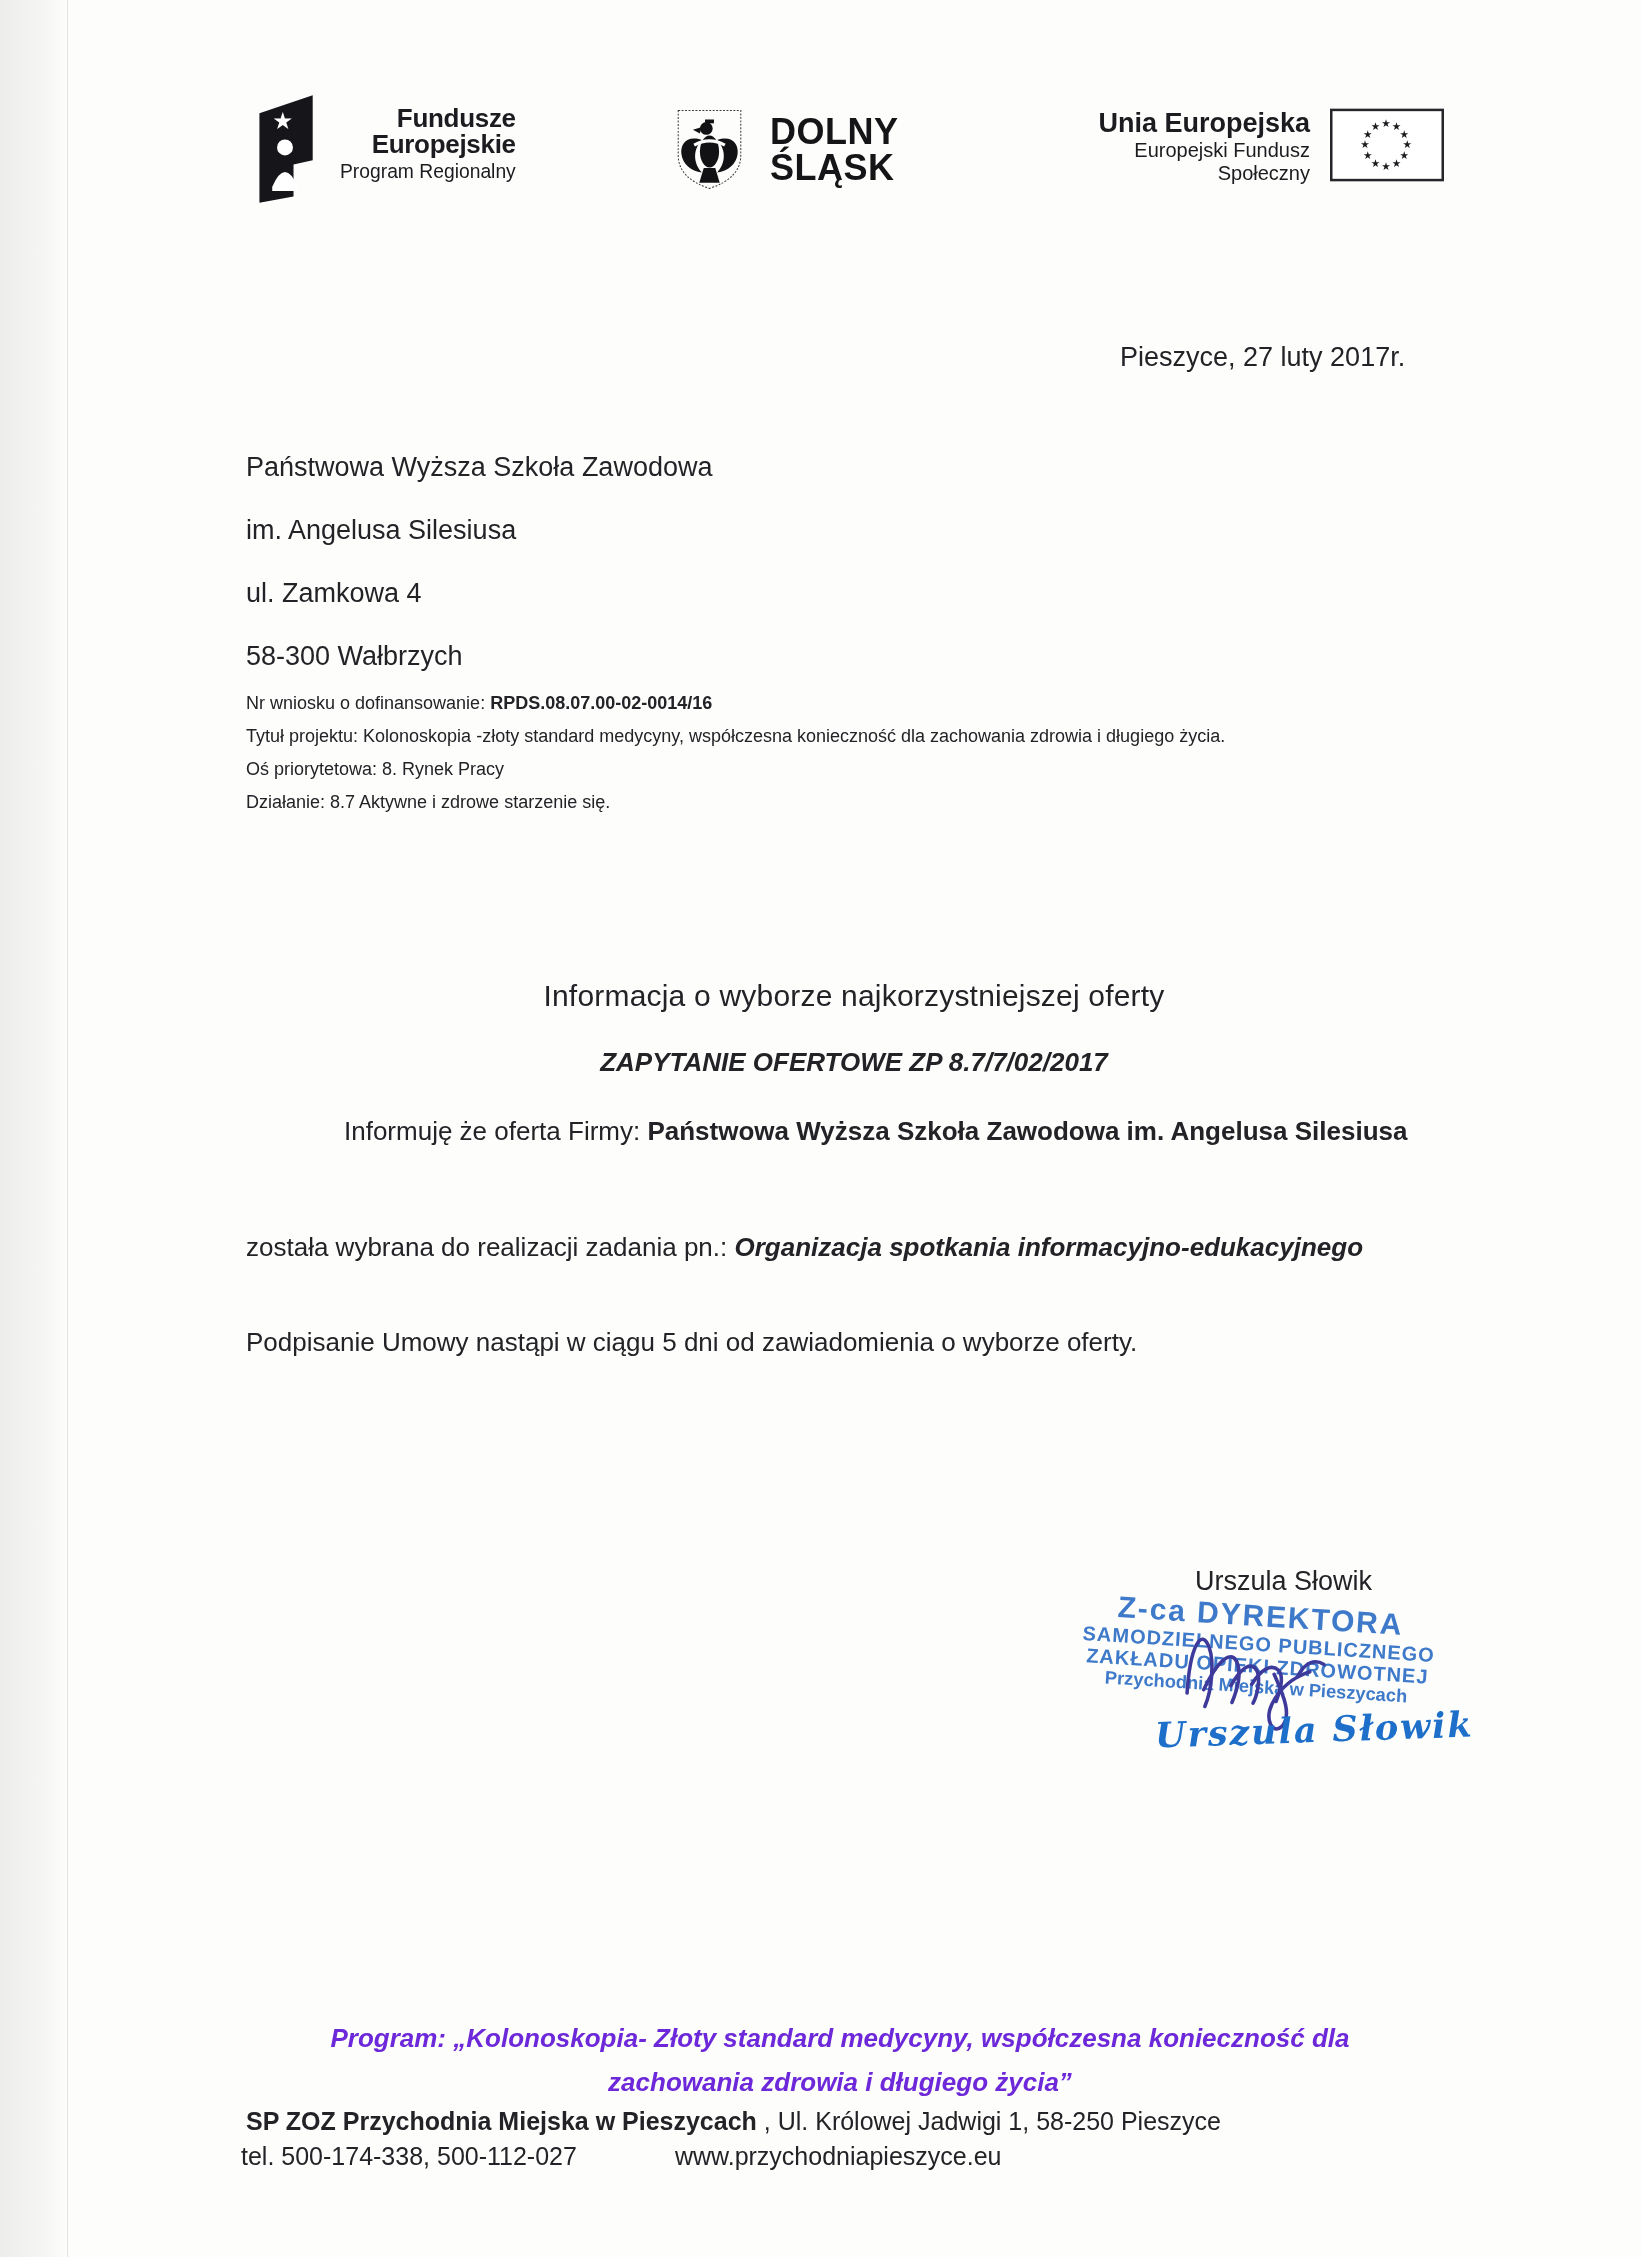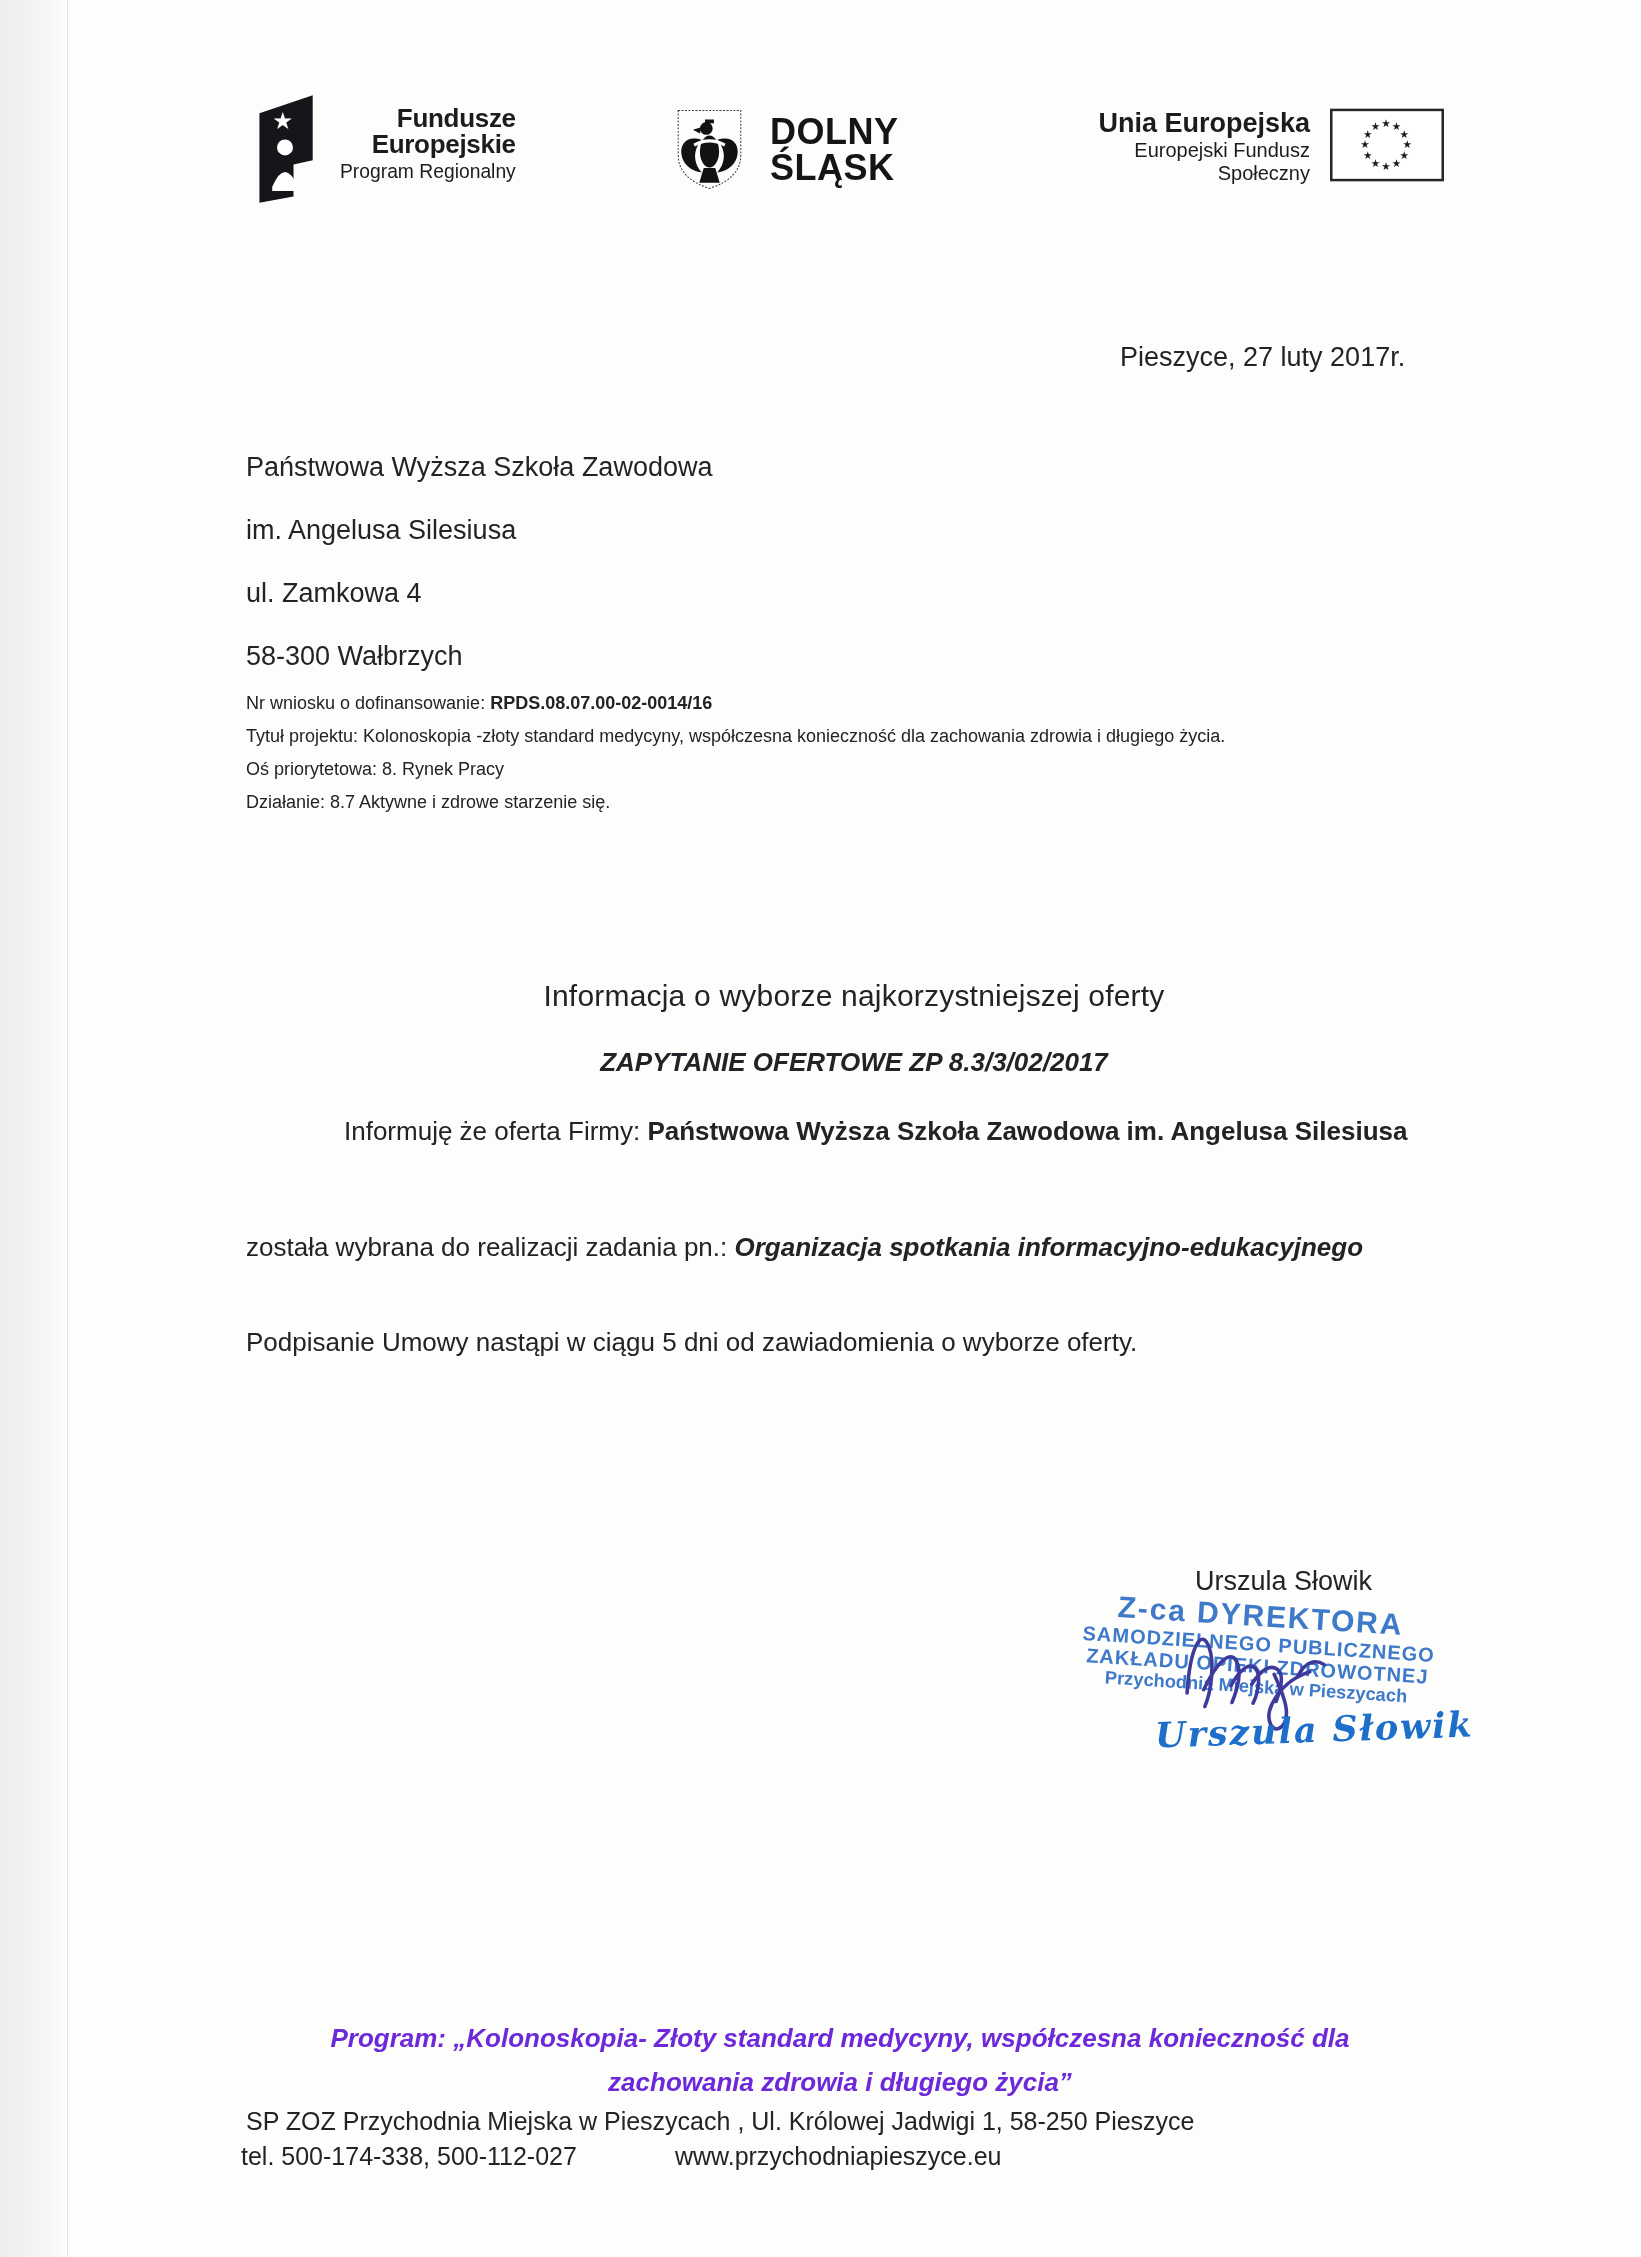--- a/index.html
+++ b/index.html
@@ -56,21 +56,21 @@
 
   .script-name {
     font-family:"DejaVu Serif", serif;
     font-style:italic; font-weight:bold;
     font-size:35px; transform:rotate(-2deg);
     letter-spacing:1.9px;
   }
 
   .footer-program { width:1294px; text-align:center; font-size:26px; font-weight:bold; font-style:italic; line-height:44px; color:#6d28d9; }
   .footer-org { font-size:25px; }
-  .footer-org strong { font-weight:normal; }
+  .footer-org strong { font-weight:bold; }
   .footer-tel { font-size:25px; }
 </style>
 </head>
 <body>
 
 <div class="scan-edge"></div>
 
 <div class="abs" style="left:253px; top:92px; display:flex; gap:23px;">
   <svg width="64" height="114" viewBox="0 0 120 214">
     <path d="M12,40 L112,6 L112,128 L76,136 L76,196 L12,208 Z" fill="#16161a"></path>
@@ -139,21 +139,21 @@
 </div>
 
 <div class="abs details" style="left:246px; top:687px;">
   <p><span>Nr wniosku o dofinansowanie: </span><strong>RPDS.08.07.00-02-0014/16</strong></p>
   <p class="just">Tytuł projektu: Kolonoskopia -złoty standard medycyny, współczesna konieczność dla zachowania zdrowia i długiego życia.</p>
   <p>Oś priorytetowa: 8. Rynek Pracy</p>
   <p>Działanie: 8.7 Aktywne i zdrowe starzenie się.</p>
 </div>
 
 <div class="abs doc-title" style="left:253px; top:979px;">Informacja  o wyborze najkorzystniejszej oferty</div>
-<div class="abs doc-subtitle" style="left:253px; top:1047px;">ZAPYTANIE OFERTOWE ZP  8.3/3/02/2017</div>
+<div class="abs doc-subtitle" style="left:253px; top:1047px;">ZAPYTANIE OFERTOWE ZP  8.7/7/02/2017</div>
 
 <p class="abs para" style="left:344px; top:1116px;"><span>Informuję że oferta Firmy:  </span><strong>Państwowa Wyższa Szkoła Zawodowa im. Angelusa Silesiusa</strong></p>
 
 <p class="abs para" style="left:246px; top:1232px;"><span>została wybrana do realizacji zadania pn.:  </span><strong><em>Organizacja spotkania informacyjno-edukacyjnego</em></strong></p>
 
 <p class="abs para" style="left:246px; top:1327px;">Podpisanie Umowy nastąpi w ciągu 5 dni od zawiadomienia o wyborze oferty.</p>
 
 <div class="abs printed-name" style="left:1195px; top:1566px;">Urszula Słowik</div>
 
 <div class="abs stamp" style="left:1070px; top:1599px; color:#2e6fc5;">

